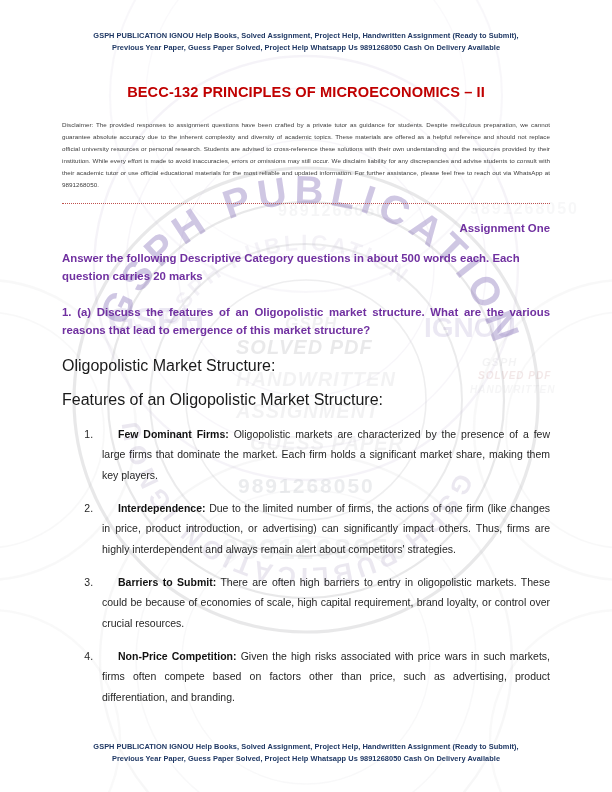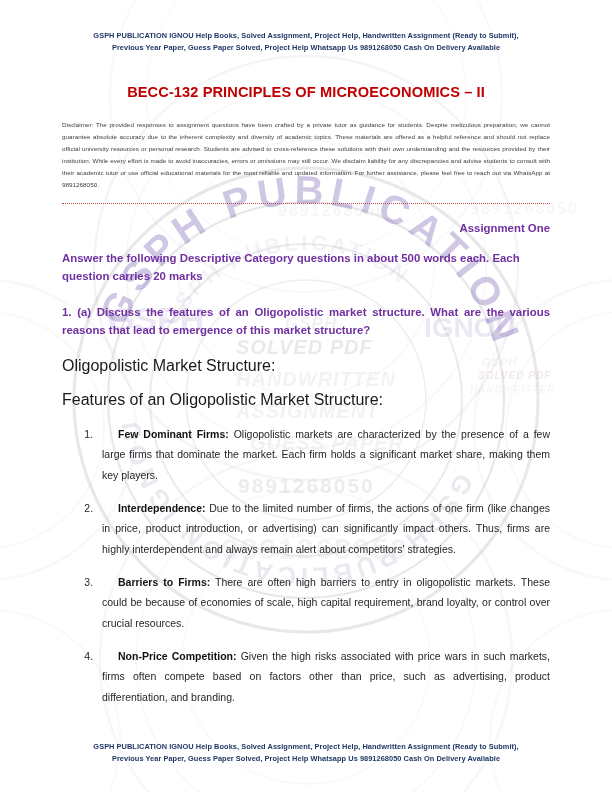--- a/index.html
+++ b/index.html
@@ -287,21 +287,21 @@
     <div class="subheading tight">Features of an Oligopolistic Market Structure:</div>
 
     <ol class="features">
       <li>
         <b>Few Dominant Firms:</b><span> Oligopolistic markets are characterized by the presence of a few large firms that dominate the market. Each firm holds a significant market share, making them key players.</span>
       </li>
       <li>
         <b>Interdependence:</b><span> Due to the limited number of firms, the actions of one firm (like changes in price, product introduction, or advertising) can significantly impact others. Thus, firms are highly interdependent and always remain alert about competitors' strategies.</span>
       </li>
       <li>
-        <b>Barriers to Firms:</b><span> There are often high barriers to entry in oligopolistic markets. These could be because of economies of scale, high capital requirement, brand loyalty, or control over crucial resources.</span>
+        <b>Barriers to Submit:</b><span> There are often high barriers to entry in oligopolistic markets. These could be because of economies of scale, high capital requirement, brand loyalty, or control over crucial resources.</span>
       </li>
       <li>
         <b>Non-Price Competition:</b><span> Given the high risks associated with price wars in such markets, firms often compete based on factors other than price, such as advertising, product differentiation, and branding.</span>
       </li>
     </ol>
 
   </div>
 
   <div class="doc-footer">
     <div>GSPH PUBLICATION IGNOU Help Books, Solved Assignment, Project Help, Handwritten Assignment (Ready to Submit),</div>

